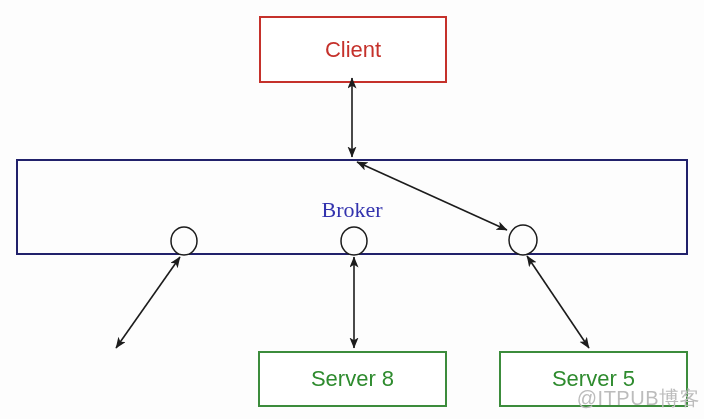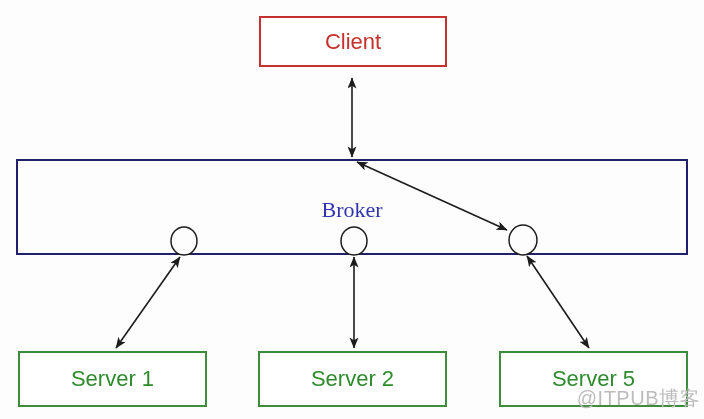--- a/index.html
+++ b/index.html
@@ -19,21 +19,21 @@
     position: absolute;
     box-sizing: border-box;
     display: flex;
     align-items: center;
     justify-content: center;
     font-size: 22px;
     background: #ffffff;
     z-index: 1;
   }
   .client-box {
-    left: 259px; top: 16px; width: 188px; height: 51px;
+    left: 259px; top: 16px; width: 188px; height: 67px;
     border: 2px solid #c5312b;
     color: #c5312b;
   }
   .broker-box {
     left: 16px; top: 159px; width: 672px; height: 96px;
     border: 2px solid #21216b;
     background: transparent;
   }
   .broker-label {
     position: absolute;
@@ -73,25 +73,22 @@
 
 <div class="canvas">
 
   <div class="box client-box">
     <span>Client</span>
   </div>
 
   <div class="box broker-box"></div>
   <div class="broker-label">Broker</div>
 
-  <div class="box server-box server-1">
-    <span>Server 1</span>
-  </div>
   <div class="box server-box server-2">
-    <span>Server 2</span>
+    <span>Server 8</span>
   </div>
   <div class="box server-box server-3">
     <span>Server 5</span>
   </div>
 
   <svg class="connector-layer" viewBox="0 0 704 419" xmlns="http://www.w3.org/2000/svg">
     <defs>
       <marker id="arrow" orient="auto-start-reverse" markerUnits="userSpaceOnUse" markerWidth="12" markerHeight="10" refX="10.5" refY="4.5">
         <path d="M0,0 L11,4.5 L0,9 L2.8,4.5 Z" fill="#1c1c1c"></path>
       </marker>

